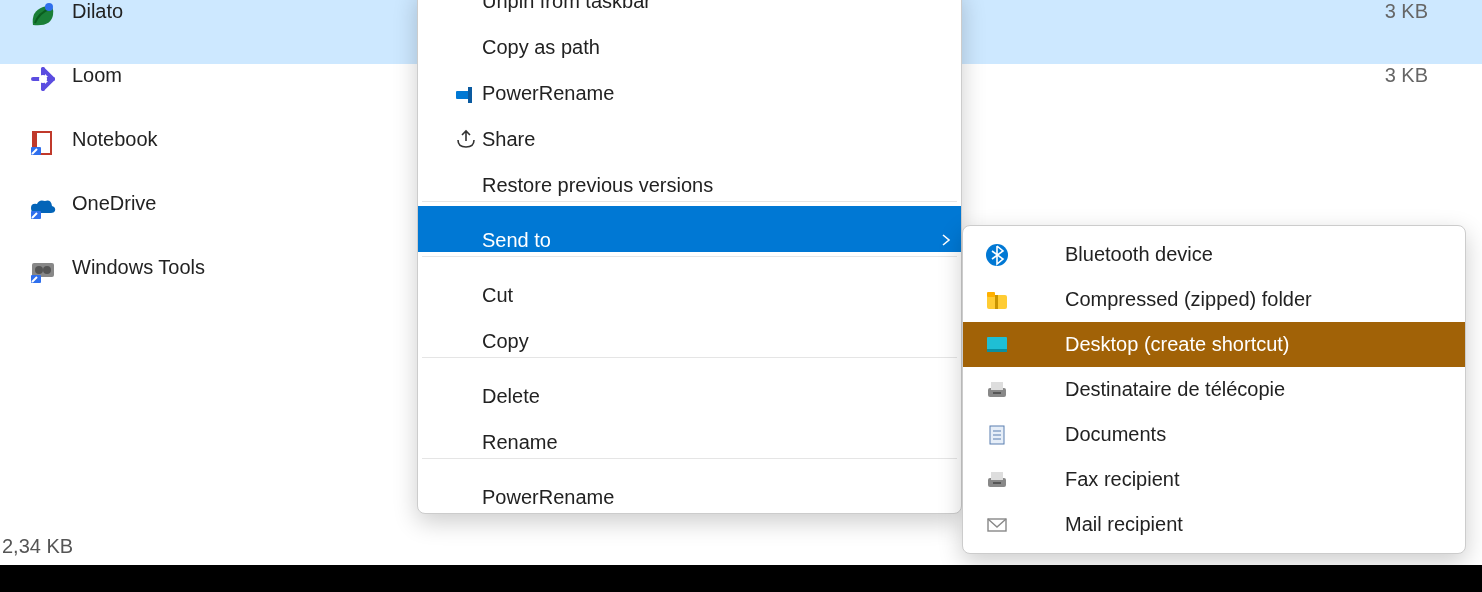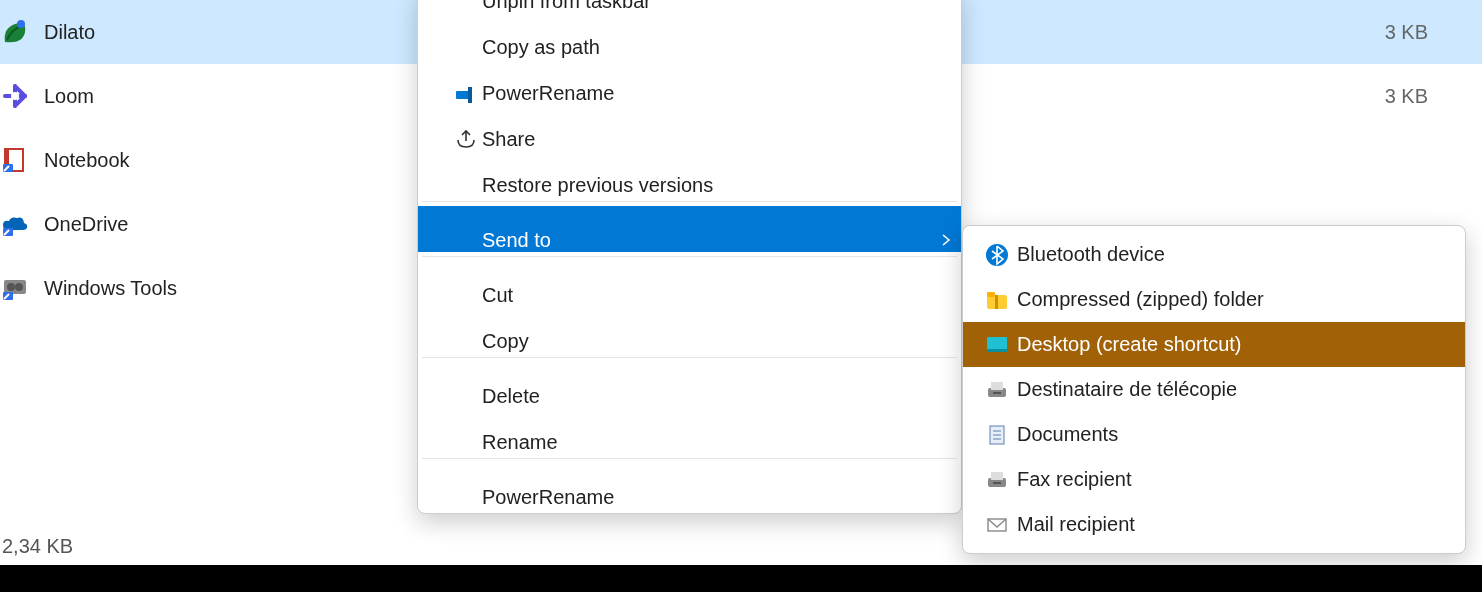--- a/index.html
+++ b/index.html
@@ -1,19 +1,19 @@
 <!DOCTYPE html>
 <html><head>
 <meta charset="utf-8">
 <style>
   * { box-sizing: border-box; margin: 0; padding: 0; }
   html, body { width: 1482px; height: 592px; font-family: "Segoe UI", Arial, sans-serif; font-size: 20px; background: #fff; overflow: hidden; }
   .root { position: relative; width: 1482px; height: 592px; }
   .file-list { position: absolute; left: 0; top: 0; width: 1482px; }
-  .file-row { display: flex; align-items: center; height: 64px; }
+  .file-row { display: flex; height: 64px; padding-left: 28px; }
   .file-row.selected { background: #cde8ff; }
   .file-icon { width: 30px; height: 30px; display: inline-flex; align-items: center; justify-content: center; margin-right: 14px; }
   .file-name { flex: 1; color: #222; }
   .file-size { width: 260px; text-align: right; padding-right: 54px; color: #666; }
   .status-bar { position: absolute; left: 0; bottom: 29px; height: 28px; padding-left: 2px; color: #555; font-size: 20px; }
   .bottom-strip { position: absolute; left: 0; right: 0; bottom: 0; height: 27px; background: #000; }
   .context-menu {
     position: absolute; left: 417px; top: -12px; width: 545px;
     background: #fff; border: 1px solid #ccc; border-radius: 8px;
     box-shadow: 0 8px 24px rgba(0,0,0,0.2);
@@ -31,21 +31,21 @@
   .menu-sep { height: 1px; background: #e5e5e5; margin: 4px 4px; }
   .menu-item.clipped { height: 20px; align-items: flex-end; overflow: hidden; color: #222; }
   .submenu {
     position: absolute; left: 962px; top: 225px; width: 504px;
     background: #fff; border: 1px solid #ccc; border-radius: 8px;
     box-shadow: 0 8px 24px rgba(0,0,0,0.2);
     padding: 6px 0;
   }
   .sub-item {
     display: flex; align-items: center; height: 45px;
-    padding-left: 14px; color: #222; cursor: default;
+    padding-left: 14px; color: #222; cursor: default; gap: 48px;
   }
   .sub-item .si-icon { width: 40px; display: inline-flex; align-items: center; justify-content: center; }
   .sub-item.highlight { background: #a16207; color: #fff; }
 </style>
 </head>
 <body>
 
 <div class="root">
 
   <div class="file-list">

